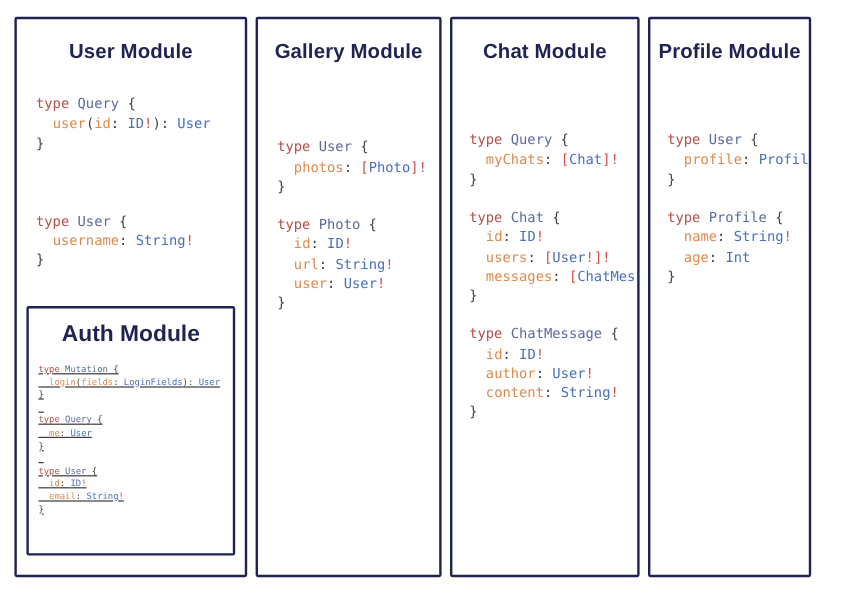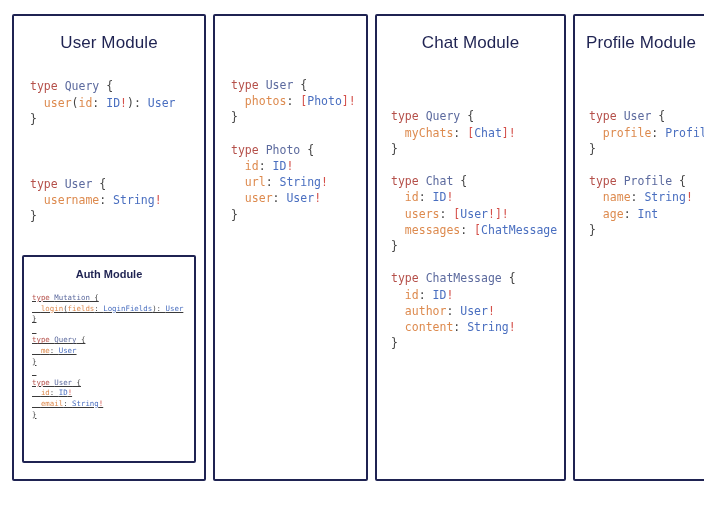--- a/index.html
+++ b/index.html
@@ -35,26 +35,26 @@
     border: 2px solid #1f2352;
     border-radius: 2px;
     background: #ffffff;
     height: 467px;
     position: relative;
     overflow: hidden;
   }
 
   .panel-user    { width: 194px; }
   .panel-gallery { width: 155px; }
-  .panel-chat    { width: 191px; }
+  .panel-chat    { width: 158px; }
   .panel-profile { width: 136px; }
 
   .panel-title {
     text-align: center;
-    font-weight: normal;
+    font-weight: bold;
     color: #1f2352;
     font-size: 17px;
     letter-spacing: 0.1px;
     margin: 17px 6px 0 6px;
     line-height: 1.2;
   }
 
   .code {
     font-family: "DejaVu Sans Mono", "Liberation Mono", monospace;
     font-size: 11.5px;
@@ -78,21 +78,21 @@
     box-sizing: border-box;
     border: 2px solid #1f2352;
     border-radius: 2px;
     background: #ffffff;
     overflow: hidden;
   }
   .subpanel-title {
     text-align: center;
     font-weight: bold;
     color: #1f2352;
-    font-size: 11px;
+    font-size: 19px;
     margin: 11px 4px 0 4px;
   }
   .code-auth {
     font-family: "DejaVu Sans Mono", "Liberation Mono", monospace;
     font-size: 7.4px;
     line-height: 10.6px;
     white-space: pre;
     color: #3a3a3a;
     margin: 13px 0 0 8px;
     text-decoration: underline;
@@ -116,20 +116,21 @@
       <div class="panel-title">User Module</div>
       <div class="code code-user"><div><span class="k">type </span><span class="t">Query</span><span class="p"> {</span></div><div><span class="p">  </span><span class="f">user</span><span class="p">(</span><span class="f">id</span><span class="p">: </span><span class="ty">ID</span><span class="b">!</span><span class="p">): </span><span class="ty">User</span></div><div><span class="p">}</span></div><div>&nbsp;</div><div>&nbsp;</div><div>&nbsp;</div><div><span class="k">type </span><span class="t">User</span><span class="p"> {</span></div><div><span class="p">  </span><span class="f">username</span><span class="p">: </span><span class="ty">String</span><span class="b">!</span></div><div><span class="p">}</span></div></div>
 
       <div class="subpanel">
         <div class="subpanel-title">Auth Module</div>
         <div class="code-auth"><div><span class="k">type </span><span class="t">Mutation</span><span class="p"> {</span></div><div><span class="p">  </span><span class="f">login</span><span class="p">(</span><span class="f">fields</span><span class="p">: </span><span class="ty">LoginFields</span><span class="p">): </span><span class="ty">User</span></div><div><span class="p">}</span></div><div>&nbsp;</div><div><span class="k">type </span><span class="t">Query</span><span class="p"> {</span></div><div><span class="p">  </span><span class="f">me</span><span class="p">: </span><span class="ty">User</span></div><div><span class="p">}</span></div><div>&nbsp;</div><div><span class="k">type </span><span class="t">User</span><span class="p"> {</span></div><div><span class="p">  </span><span class="f">id</span><span class="p">: </span><span class="ty">ID</span><span class="b">!</span></div><div><span class="p">  </span><span class="f">email</span><span class="p">: </span><span class="ty">String</span><span class="b">!</span></div><div><span class="p">}</span></div></div>
       </div>
     </div>
 
     <div class="panel panel-gallery">
+      <div class="panel-title">Gallery Module</div>
       <div class="code code-gallery"><div><span class="k">type </span><span class="t">User</span><span class="p"> {</span></div><div><span class="p">  </span><span class="f">photos</span><span class="p">: </span><span class="b">[</span><span class="ty">Photo</span><span class="b">]!</span></div><div><span class="p">}</span></div><div>&nbsp;</div><div><span class="k">type </span><span class="t">Photo</span><span class="p"> {</span></div><div><span class="p">  </span><span class="f">id</span><span class="p">: </span><span class="ty">ID</span><span class="b">!</span></div><div><span class="p">  </span><span class="f">url</span><span class="p">: </span><span class="ty">String</span><span class="b">!</span></div><div><span class="p">  </span><span class="f">user</span><span class="p">: </span><span class="ty">User</span><span class="b">!</span></div><div><span class="p">}</span></div></div>
     </div>
 
     <div class="panel panel-chat">
       <div class="panel-title">Chat Module</div>
       <div class="code code-chat"><div><span class="k">type </span><span class="t">Query</span><span class="p"> {</span></div><div><span class="p">  </span><span class="f">myChats</span><span class="p">: </span><span class="b">[</span><span class="ty">Chat</span><span class="b">]!</span></div><div><span class="p">}</span></div><div>&nbsp;</div><div><span class="k">type </span><span class="t">Chat</span><span class="p"> {</span></div><div><span class="p">  </span><span class="f">id</span><span class="p">: </span><span class="ty">ID</span><span class="b">!</span></div><div><span class="p">  </span><span class="f">users</span><span class="p">: </span><span class="b">[</span><span class="ty">User</span><span class="b">!]!</span></div><div><span class="p">  </span><span class="f">messages</span><span class="p">: </span><span class="b">[</span><span class="ty">ChatMessage</span></div><div><span class="p">}</span></div><div>&nbsp;</div><div><span class="k">type </span><span class="t">ChatMessage</span><span class="p"> {</span></div><div><span class="p">  </span><span class="f">id</span><span class="p">: </span><span class="ty">ID</span><span class="b">!</span></div><div><span class="p">  </span><span class="f">author</span><span class="p">: </span><span class="ty">User</span><span class="b">!</span></div><div><span class="p">  </span><span class="f">content</span><span class="p">: </span><span class="ty">String</span><span class="b">!</span></div><div><span class="p">}</span></div></div>
     </div>
 
     <div class="panel panel-profile">
       <div class="panel-title">Profile Module</div>

